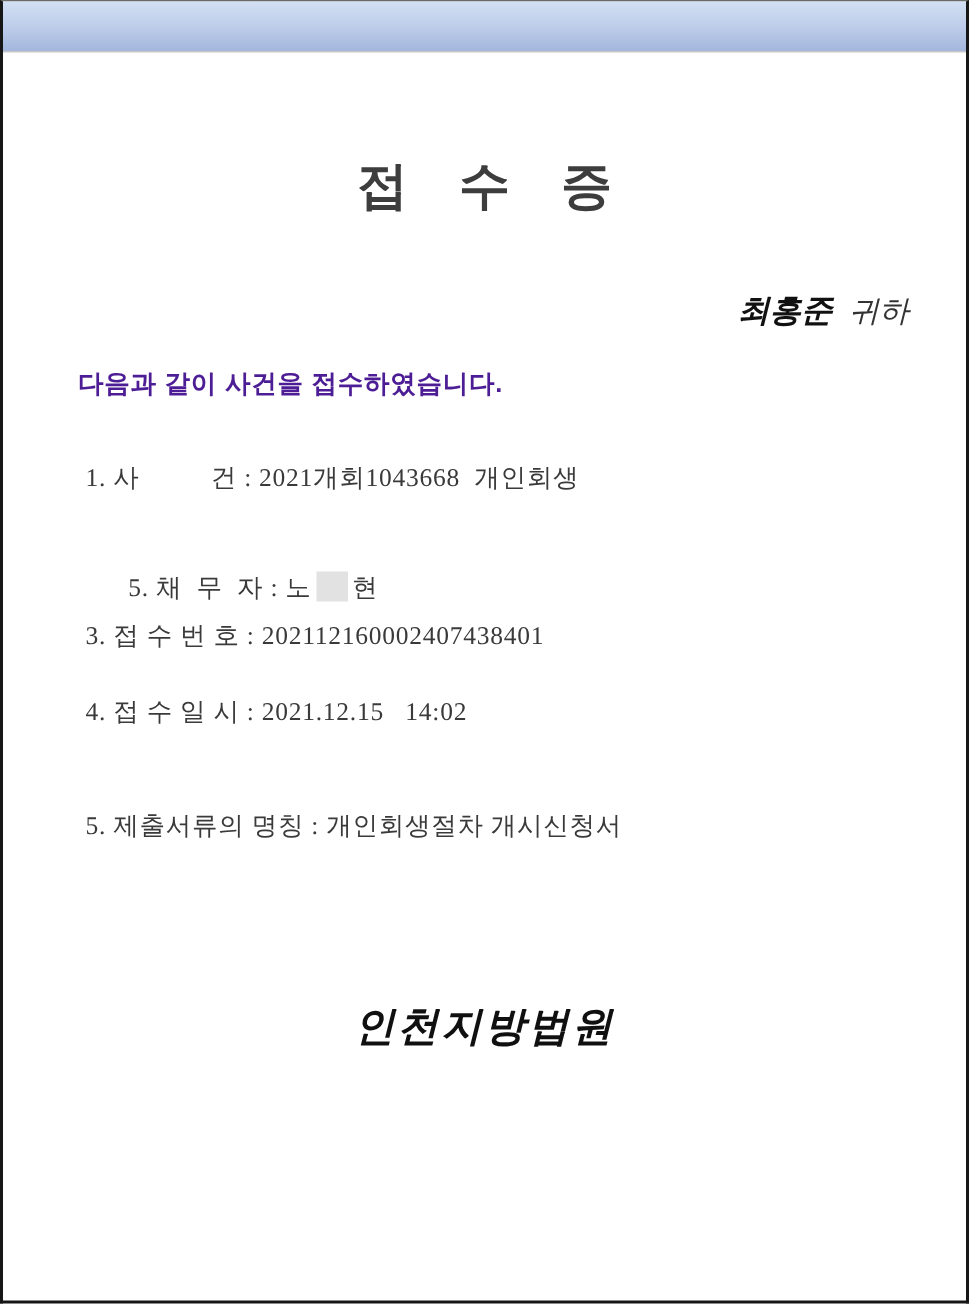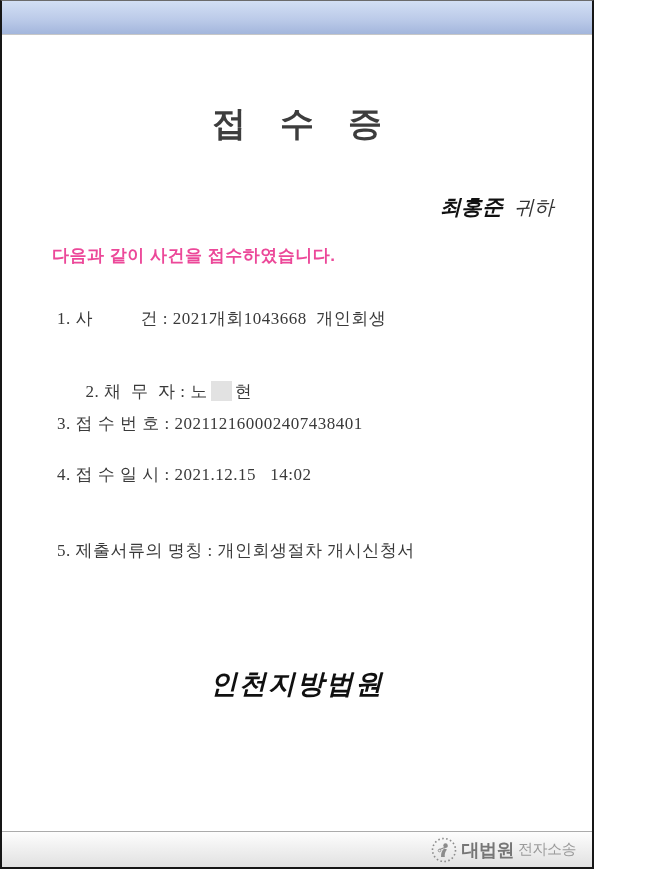--- a/index.html
+++ b/index.html
@@ -6,21 +6,21 @@
   html, body {
     margin: 0; padding: 0;
     width: 649px; height: 869px;
     background: #ffffff;
     overflow: hidden;
     font-family: "Liberation Serif", "DejaVu Serif", serif;
   }
   .window {
     position: absolute;
     left: 0; top: 0;
-    width: 594px; height: 869px;
+    width: 646px; height: 869px;
     border: 2px solid #161616;
     border-top: 1px solid #6b6b6b;
     background: #ffffff;
   }
   .top-bar {
     position: absolute;
     top: 0; left: 0; right: 0;
     height: 34px;
     background: linear-gradient(to bottom,
       var(--top-bar-top, #d2dff4) 0%,
@@ -59,21 +59,21 @@
     color: #333333;
     margin-left: 7px;
   }
   .intro {
     position: absolute;
     top: 243px; left: 50px;
     margin: 0;
     font-family: "Liberation Sans", "DejaVu Sans", sans-serif;
     font-weight: bold;
     font-size: 17px;
-    color: #ec4899;
+    color: #4c1d95;
     letter-spacing: 0.5px;
   }
   .item {
     position: absolute;
     left: 55px;
     font-size: 17px;
     color: #3a3a3a;
     white-space: pre;
     letter-spacing: 0.5px;
     text-align: right;
@@ -165,41 +165,28 @@
     <div class="recipient">
       <span class="recipient-name">최홍준</span>
       <span class="recipient-honorific">귀하</span>
     </div>
 
     <p class="intro">다음과 같이 사건을 접수하였습니다.</p>
 
     <div class="item item-1">1. 사          건 : 2021개회1043668  개인회생</div>
 
     <div class="item item-2">
-      <span>2. 채  무  자 : 노</span><span class="redacted"></span><span>현</span>
+      <span>5. 채  무  자 : 노</span><span class="redacted"></span><span>현</span>
     </div>
 
     <div class="item item-3">3. 접 수 번 호 : 202112160002407438401</div>
 
     <div class="item item-4">4. 접 수 일 시 : 2021.12.15   14:02</div>
 
     <div class="item item-5">5. 제출서류의 명칭 : 개인회생절차 개시신청서</div>
 
 
     <div class="court">인천지방법원</div>
 
   </div>
 
-  <div class="footer">
-    <div class="logo">
-      <svg class="emblem" width="26" height="26" viewBox="0 0 26 26">
-        <circle cx="13" cy="13" r="11.5" fill="none" stroke="#8c8c8c" stroke-width="1.6" stroke-dasharray="1.6 2.4"></circle>
-        <circle cx="14.5" cy="8.5" r="2.2" fill="#8c8c8c"></circle>
-        <path d="M10 20 C10 15.5 11 13 13.5 11.5 L16 12.5 C14 15 13.5 17 13.8 20 Z" fill="#8c8c8c"></path>
-        <path d="M8.5 12.5 L16.5 9.5" stroke="#8c8c8c" stroke-width="1.1"></path>
-        <circle cx="8.5" cy="13.5" r="1.3" fill="none" stroke="#8c8c8c" stroke-width="0.9"></circle>
-      </svg>
-      <span class="logo-main">대법원</span>
-      <span class="logo-sub">전자소송</span>
-    </div>
-  </div>
 
 </div>
 
 </body></html>

